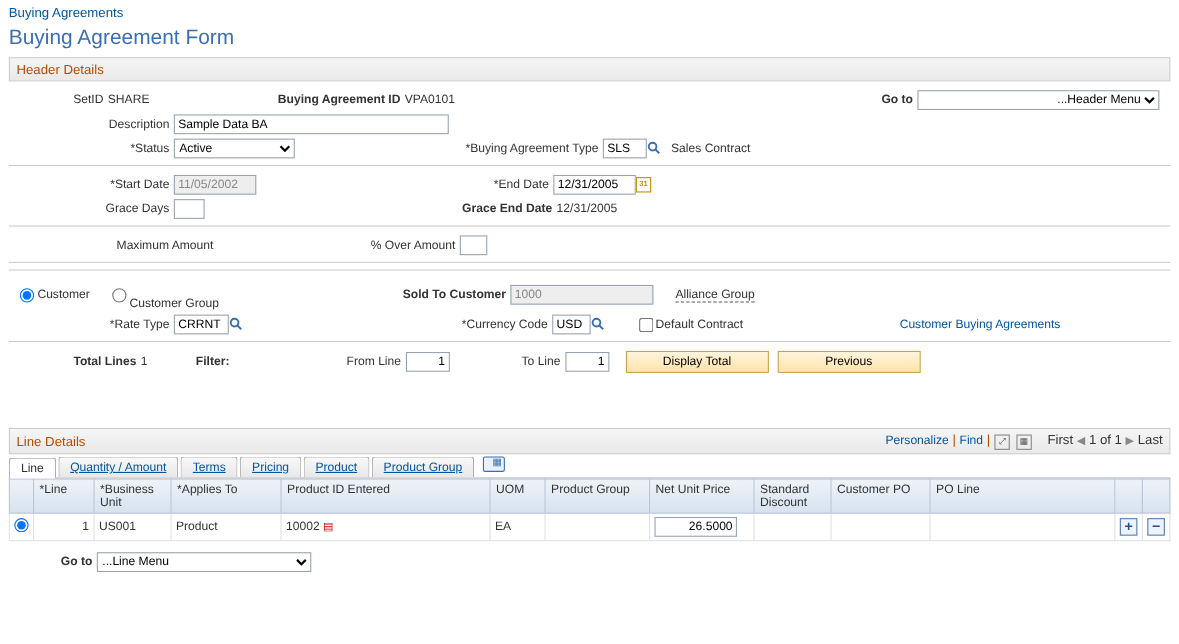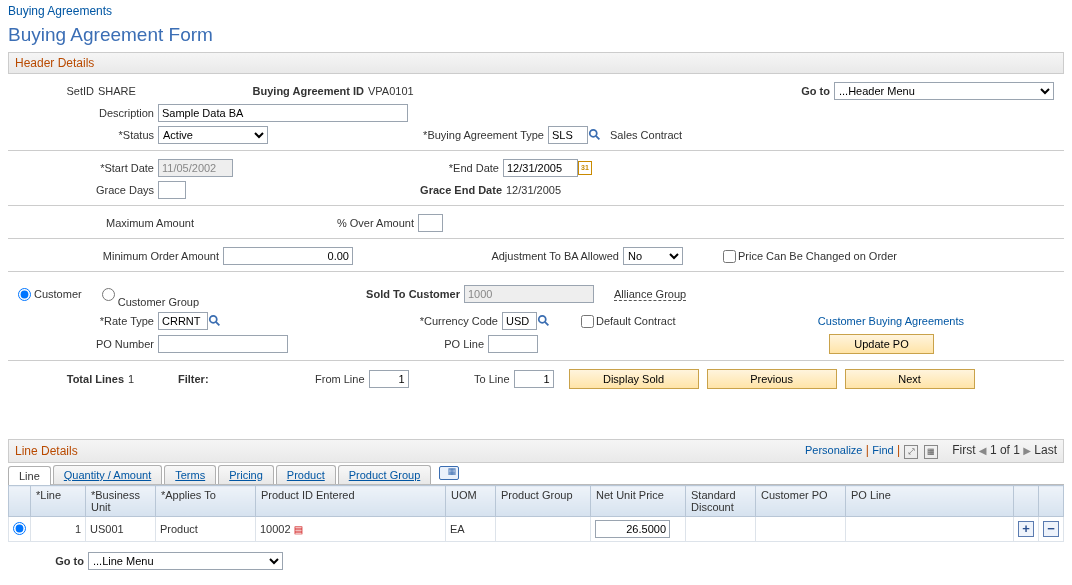--- a/index.html
+++ b/index.html
@@ -51,21 +51,21 @@
 <div class="panel-body">
 
 <div class="row" style="margin-top:2px;">
   <div class="label w90">SetID</div>
   <div class="val w80">SHARE</div>
   <div style="width:40px;"></div>
   <div class="label" style="width:150px;font-weight:bold;">Buying Agreement ID</div>
   <div class="val w90">VPA0101</div>
   <div style="flex:1;"></div>
   <div class="label w50" style="font-weight:bold;">Go to</div>
-  <select style="width:220px;">
+  <select style="width:220px;text-align:right;">
     <option>...Header Menu</option>
   </select>
   <div style="width:10px;"></div>
 </div>
 
 <div class="row">
   <div class="label w150">Description</div>
   <input type="text" style="width: 250px;" value="Sample Data BA">
 </div>
 
@@ -106,30 +106,20 @@
 
 <div class="row">
   <div class="label" style="width:190px;">Maximum Amount</div>
   <div style="width:100px;"></div>
   <div class="label w120">% Over Amount</div>
   <input type="text" style="width: 25px;" value="">
 </div>
 
 <div class="sep"></div>
 
-<div class="row">
-  <div class="label" style="width:215px;">Minimum Order Amount</div>
-  <input type="text" style="width: 130px; text-align: right;" value="0.00">
-  <div style="width:100px;"></div>
-  <div class="label" style="width:170px;">Adjustment To BA Allowed</div>
-  <select style="width:60px;"><option>No</option></select>
-  <div style="width:40px;"></div>
-  <input type="checkbox" style="">
-  <span class="val" style="padding-left:2px;">Price Can Be Changed on Order</span>
-</div>
 
 <div class="sep"></div>
 
 <div class="row">
   <div style="width:10px;"></div>
   <input type="radio" checked="" style="">
   <span class="val" style="padding:0 20px 0 3px;">Customer</span>
   <input type="radio" style="">
   <span class="val" style="padding-left:3px;margin-top:16px;">Customer Group</span>
   <div style="width:145px;"></div>
@@ -154,50 +144,39 @@
           <line x1="9" y1="9" x2="13" y2="13" stroke="#3a6db1" stroke-width="2"></line>
         </svg></span>
   <div style="width:30px;"></div>
   <input type="checkbox" style="">
   <span class="val" style="padding-left:2px;">Default Contract</span>
   <div style="flex:1;"></div>
   <a class="link-u" style="text-decoration:none;">Customer Buying Agreements</a>
   <div style="width:100px;"></div>
 </div>
 
-<div class="row">
-  <div class="label w150">PO Number</div>
-  <input type="text" style="width: 130px;" value="">
-  <div style="width:140px;"></div>
-  <div class="label w60" style="width:60px;">PO Line</div>
-  <input type="text" style="width: 50px;" value="">
-  <div style="flex:1;"></div>
-  <button class="btn w105b">Update PO</button>
-  <div style="width:130px;"></div>
-</div>
 
 <div class="sep"></div>
 
 <div class="row" style="padding-bottom:6px;">
   <div class="label w120" style="font-weight:bold;">Total Lines</div>
   <span class="val w30" style="width:30px;">1</span>
   <div style="width:20px;"></div>
   <span class="val" style="font-weight:bold;">Filter:</span>
   <div style="width:90px;"></div>
   <div class="label w70">From Line</div>
   <input type="text" style="width: 40px; text-align: right;" value="1">
   <div style="width:50px;"></div>
   <div class="label w60" style="width:55px;">To Line</div>
   <input type="text" style="width: 40px; text-align: right;" value="1">
   <div style="width:15px;"></div>
-  <button class="btn w120b">Display Sold</button>
+  <button class="btn w120b">Display Total</button>
   <div style="width:8px;"></div>
   <button class="btn w120b">Previous</button>
   <div style="width:8px;"></div>
-  <button class="btn w120b">Next</button>
 </div>
 
 </div>
 
 <div class="panel-header-blue">
   <span>Line Details</span>
   <span class="tools">
     <a>Personalize</a> |
     <a>Find</a> |
     <span class="page-tools-icon">⤢</span>

